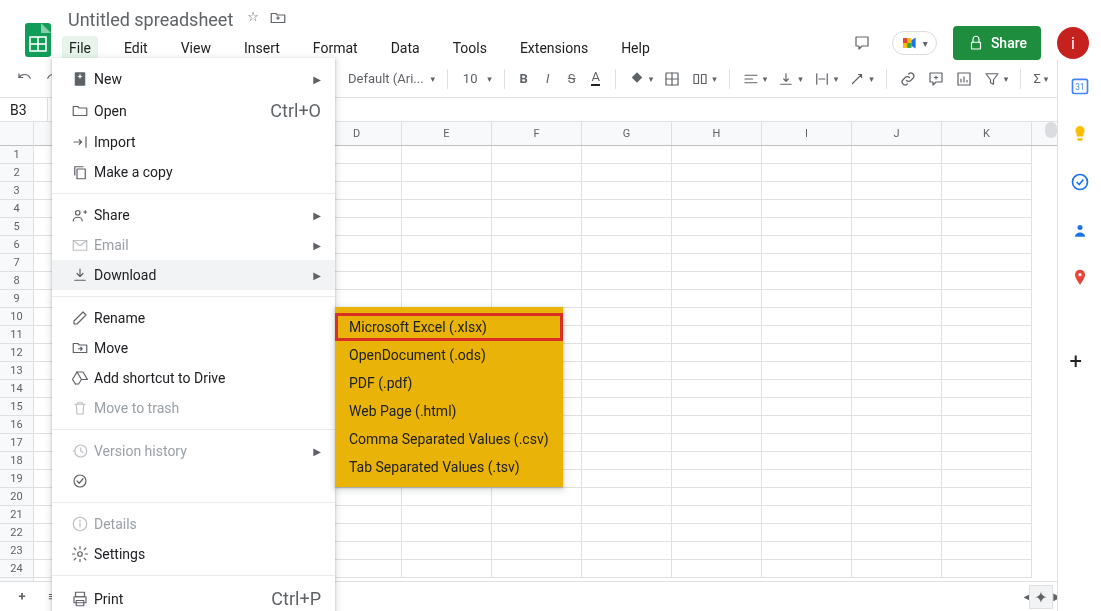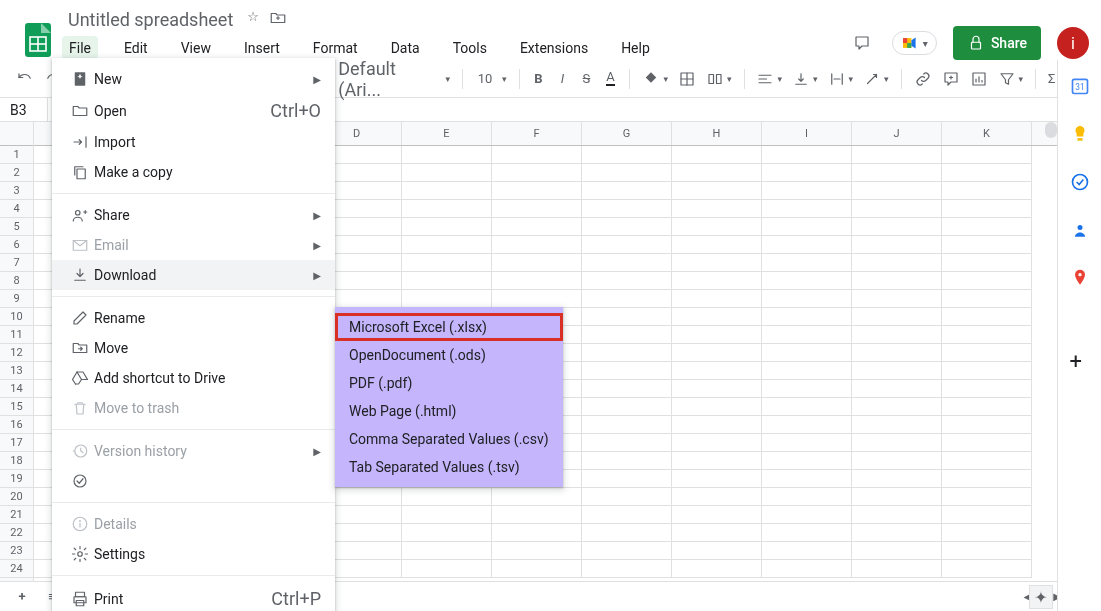--- a/index.html
+++ b/index.html
@@ -24,21 +24,21 @@
 .share-btn { background: #1e8e3e; color: #fff; display: flex; align-items: center; gap: 6px; padding: 8px 14px; border-radius: 4px; font-size: 14px; font-weight: 500; cursor: pointer; }
 .avatar { width: 32px; height: 32px; border-radius: 50%; background: #c5221f; color: #fff; display: flex; align-items: center; justify-content: center; font-size: 16px; cursor: pointer; }
 
 
 .toolbar { height: 38px; border-bottom: 1px solid #e0e0e0; display: flex; align-items: center; padding: 0 8px; gap: 0; color: #5f6368; }
 .tb-group { display: flex; align-items: center; gap: 2px; padding: 0 4px; }
 .tb-sep { width: 1px; height: 20px; background: #e0e0e0; margin: 0 4px; }
 .tb-btn { padding: 4px 4px; cursor: pointer; display: flex; align-items: center; justify-content: center; min-width: 22px; height: 24px; }
 .tb-select { display: flex; align-items: center; gap: 4px; padding: 2px 4px; cursor: pointer; }
 .tb-dropdown::after { content: "▾"; font-size: 9px; margin-left: 3px; color: #5f6368; }
-.font-name { min-width: 68px; font-size: 18px; }
+.font-name { min-width: 68px; font-size: 13px; }
 .font-size { min-width: 20px; text-align: center; }
 .collapse-btn { margin-left: auto; font-size: 12px; }
 
 
 .formula-bar { height: 24px; border-bottom: 1px solid #e0e0e0; display: flex; align-items: center; }
 .name-box { width: 48px; padding-left: 10px; font-size: 14px; color: #202124; border-right: 1px solid #e0e0e0; height: 100%; display: flex; align-items: center; }
 
 
 .grid-wrap { display: flex; height: calc(611px - 60px - 38px - 24px - 30px); }
 .row-headers { width: 34px; background: #f8f9fa; border-right: 1px solid #e0e0e0; }
@@ -71,21 +71,21 @@
 .menu-row.hover { background: #f1f3f4; }
 .menu-row.disabled { color: #9aa0a6; }
 .menu-row .icon { width: 28px; display: flex; align-items: center; justify-content: center; font-size: 16px; color: #5f6368; }
 .menu-row.disabled .icon { color: #bdc1c6; }
 .menu-row .label { flex: 1; font-size: 14px; }
 .menu-row .shortcut { font-size: 18px; color: #5f6368; }
 .menu-row .arrow { font-size: 10px; color: #5f6368; }
 .menu-divider { height: 1px; background: #e8eaed; margin: 6px 0; }
 
 
-.submenu { position: absolute; left: 335px; top: 307px; width: 228px; background: #c4b5fd; box-shadow: 0 2px 6px 2px rgba(60,64,67,.15), 0 1px 2px rgba(60,64,67,.3); z-index: 101; padding: 6px 0; }
+.submenu { position: absolute; left: 335px; top: 307px; width: 228px; background: #eab308; box-shadow: 0 2px 6px 2px rgba(60,64,67,.15), 0 1px 2px rgba(60,64,67,.3); z-index: 101; padding: 6px 0; }
 .submenu .smenu-row { padding: 6px 14px; font-size: 14px; cursor: pointer; min-height: 28px; display: flex; align-items: center; }
 .smenu-row.highlight { outline: 3px solid #d93025; outline-offset: -3px; }
 
 
 .vscroll { position: absolute; right: 44px; top: 122px; width: 12px; height: 16px; background: #dadce0; border-radius: 6px; }
 
 svg.icn { width: 18px; height: 18px; stroke: currentColor; fill: none; stroke-width: 1.6; stroke-linecap: round; stroke-linejoin: round; }
 svg.icn.fill { fill: currentColor; stroke: none; }
 .underline-a { border-bottom: 2px solid #202124; padding-bottom: 1px; display: inline-block; line-height: 12px; }
 </style>

